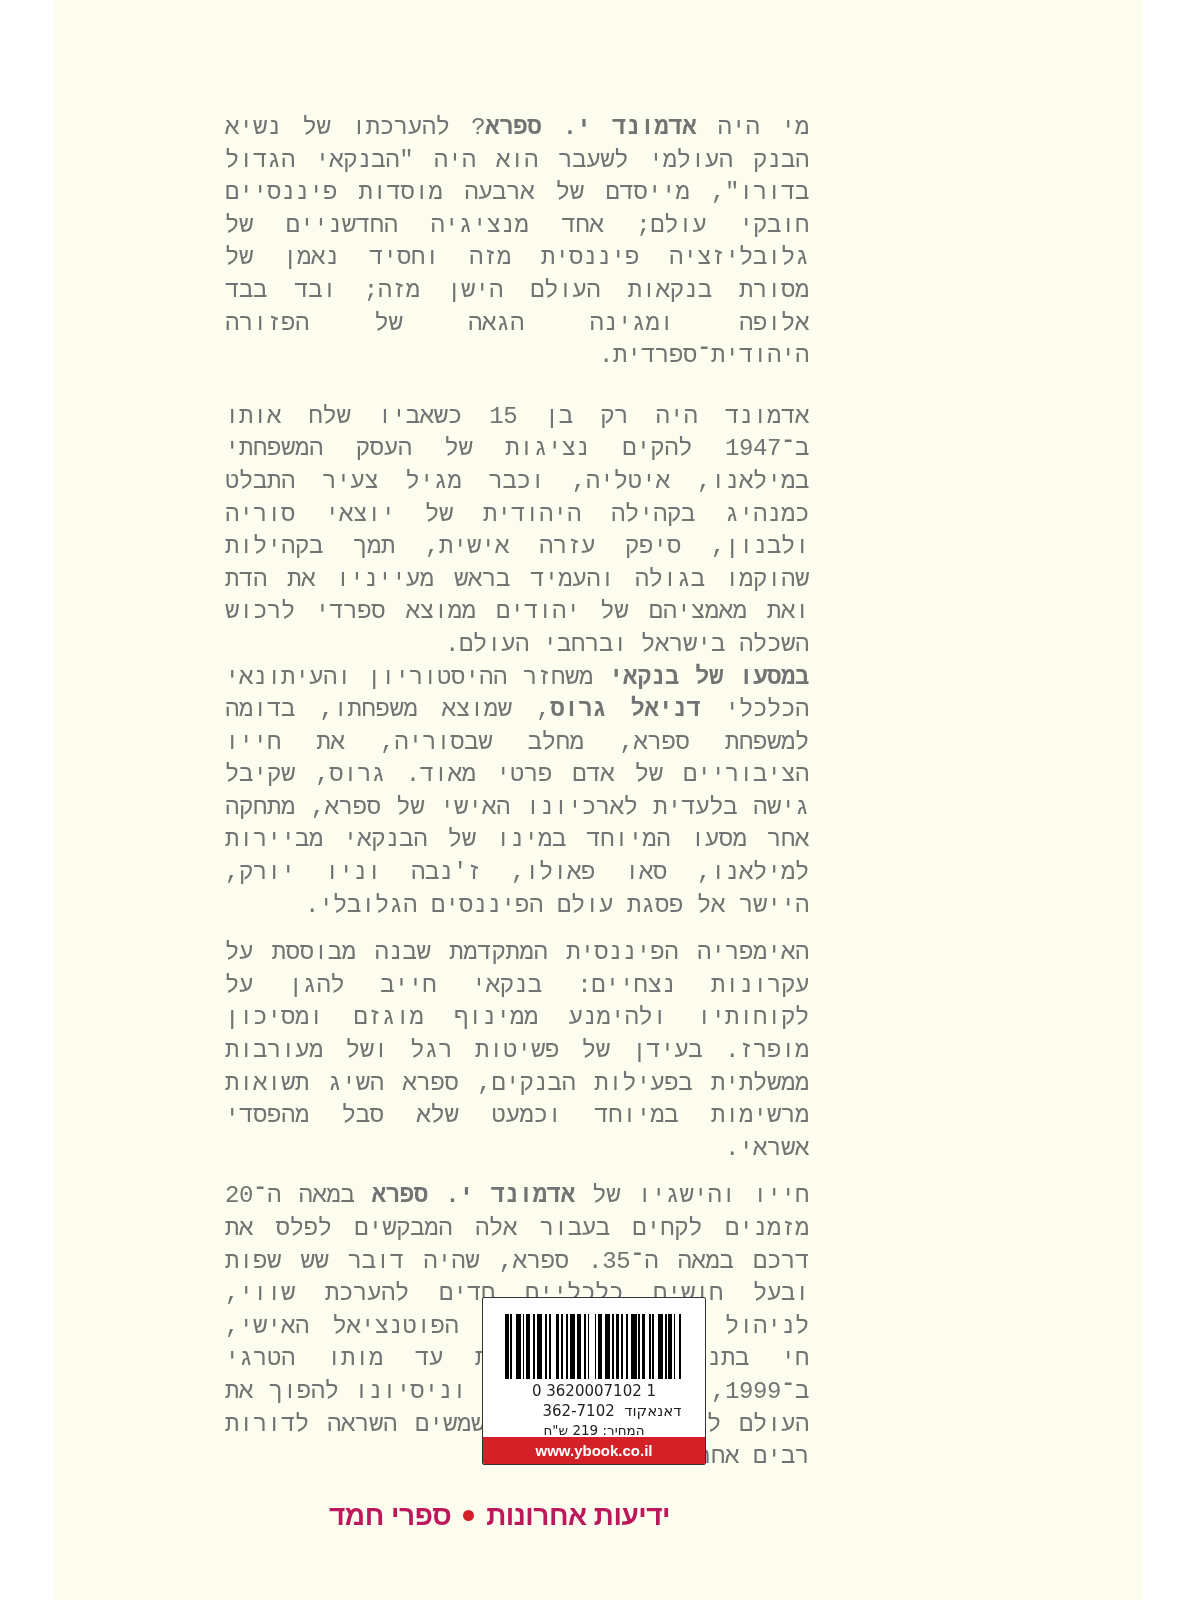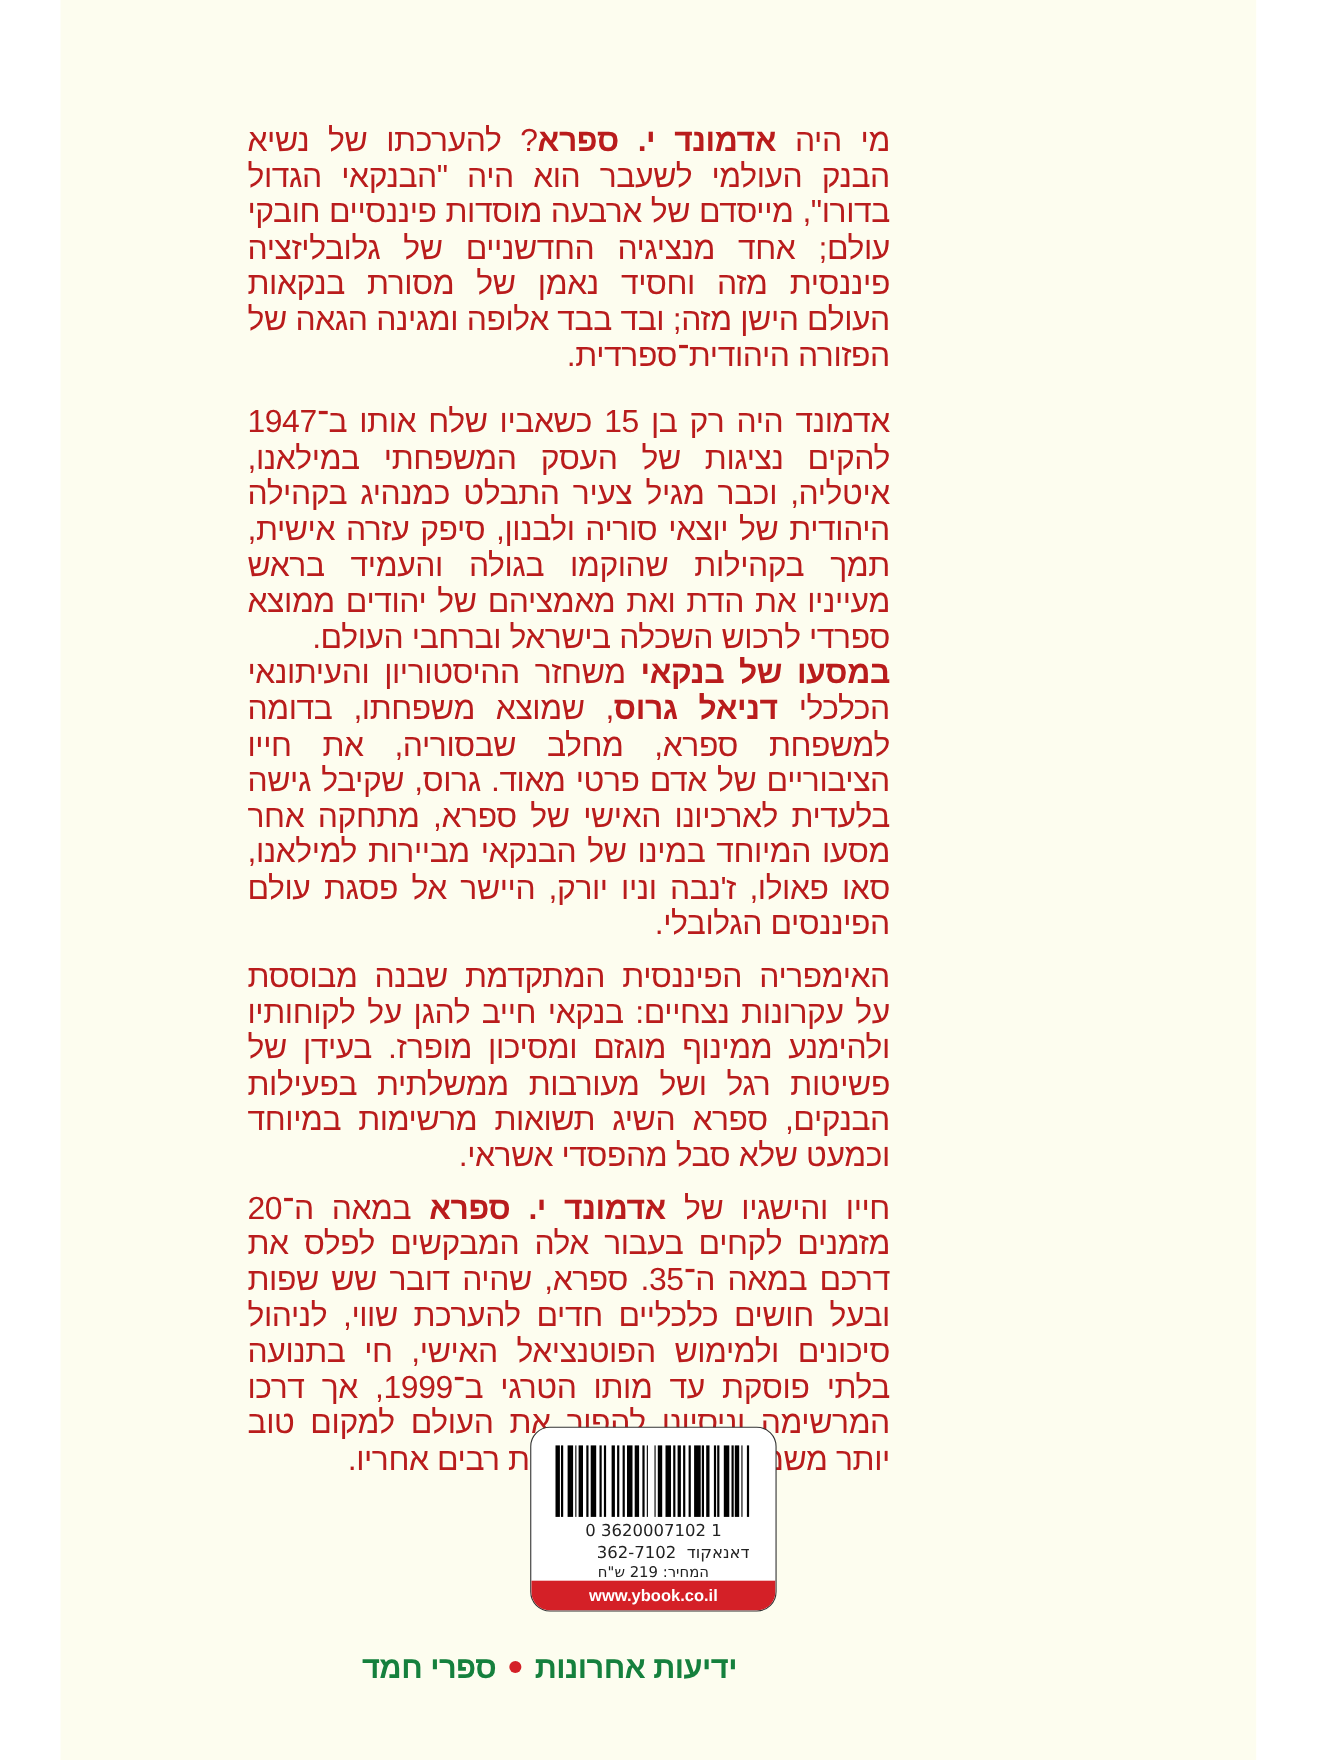--- a/index.html
+++ b/index.html
@@ -19,45 +19,45 @@
       background: #fdfdef;
     }
     .blurb {
       position: absolute;
       left: 170px;
       top: 112px;
       width: 584px;
       direction: rtl;
       text-align: justify;
       text-align-last: right;
-      font-family: Liberation Sans, sans-serif;
-      font-size: 29px;
+      font-family: Liberation Mono, monospace;
+      font-size: 24px;
       line-height: 32.6px;
-      color: #b91c1c;
+      color: #737373;
       letter-spacing: -0.4px;
     }
     .blurb p {
       margin: 0 0 15px 0;
     }
     .blurb p.tight {
       margin-bottom: 0;
       margin-top: 28px;
     }
     .blurb b {
       font-weight: bold;
     }
     .barcode-box {
       position: absolute;
       left: 427px;
       top: 1297px;
       width: 224px;
       height: 168px;
       background: #ffffff;
       border: 1.5px solid #333;
-      border-radius: 18px;
+      border-radius: 2px;
       overflow: hidden;
       box-sizing: border-box;
     }
     .bars {
       position: absolute;
       left: 22px;
       top: 16px;
       width: 178px;
       height: 65px;
       display: flex;
@@ -117,21 +117,21 @@
     .publishers {
       position: absolute;
       left: 0;
       top: 1500px;
       width: 889px;
       text-align: center;
       direction: rtl;
       font-family: "Liberation Sans", sans-serif;
       font-weight: bold;
       font-size: 28px;
-      color: #15803d;
+      color: #be185d;
       letter-spacing: -0.5px;
     }
     .publishers .dot {
       display: inline-block;
       width: 11px;
       height: 11px;
       border-radius: 50%;
       background: #d42027;
       margin: 0 12px;
       vertical-align: middle;

